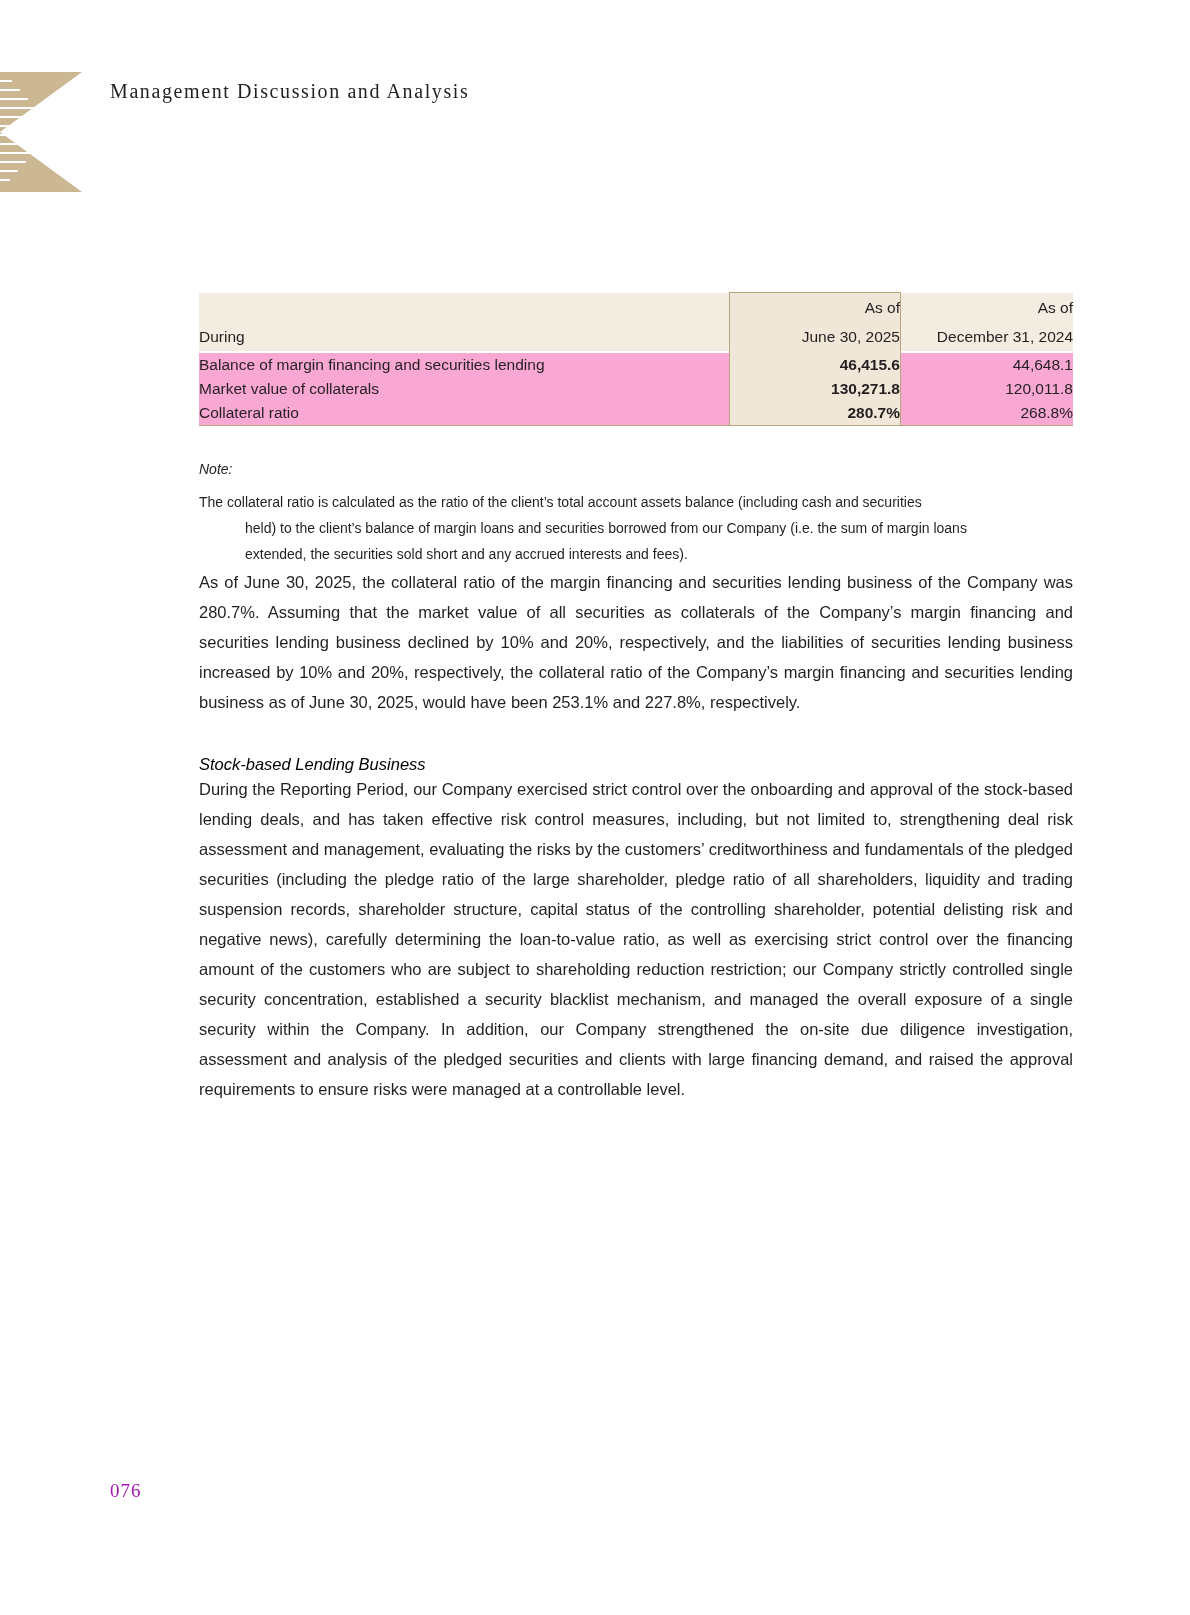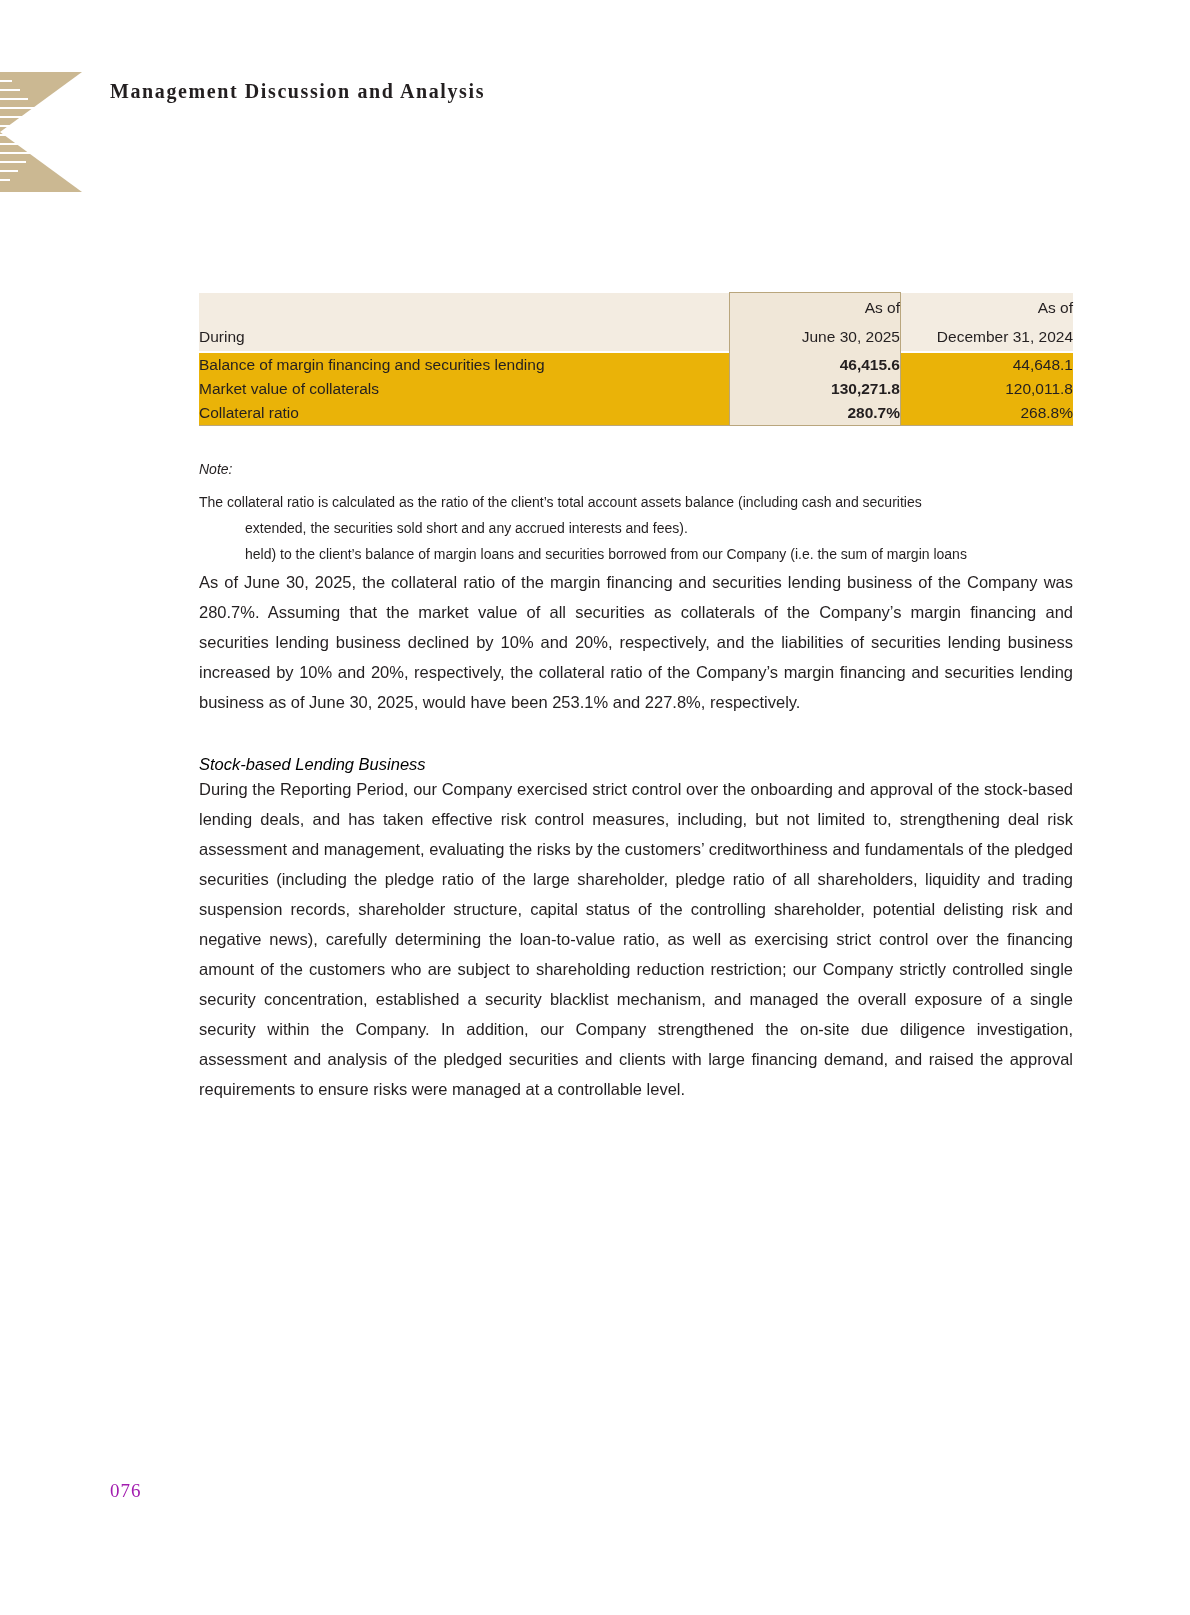--- a/index.html
+++ b/index.html
@@ -49,21 +49,21 @@
     height: 1.5px;
     background: #ffffff;
   }
 
   .page-header {
     position: absolute;
     left: 110px;
     top: 80px;
     font-family: "Liberation Serif", serif;
     font-size: 20px;
-    font-weight: bold;
+    font-weight: normal;
     letter-spacing: 1.6px;
     color: #231f20;
   }
 
   .content {
     position: absolute;
     left: 199px;
     top: 262px;
     width: 874px;
   }
@@ -118,21 +118,21 @@
   }
   .hdr-sub {
     display: block;
   }
   .sep-row td {
     height: 2px;
     background: #ffffff;
     padding: 0;
   }
   .data-row td {
-    background: #eab308;
+    background: #f9a8d4;
     padding: 8px 14px;
     line-height: 24px;
     text-align: right;
     white-space: nowrap;
   }
   .data-row td.label-cell {
     text-align: left;
   }
   .data-row td.col-a {
     background: #f0e7d8 !important;
@@ -258,22 +258,22 @@
         <td class="col-a">280.7%</td>
         <td class="col-b">268.8%</td>
       </tr>
     </tbody>
   </table>
 
   <div class="note-block">
     <span class="note-label">Note:</span>
     <span class="note-text">
       <span>The collateral ratio is calculated as the ratio of the client’s total account assets balance (including cash and securities</span>
+      <span class="indent2">held) to the client’s balance of margin loans and securities borrowed from our Company (i.e. the sum of margin loans</span>
       <span class="indent2">extended, the securities sold short and any accrued interests and fees).</span>
-      <span class="indent2">held) to the client’s balance of margin loans and securities borrowed from our Company (i.e. the sum of margin loans</span>
     </span>
   </div>
 
   <p class="body-text para-gap">As of June 30, 2025, the collateral ratio of the margin financing and securities lending business of the Company was 280.7%. Assuming that the market value of all securities as collaterals of the Company’s margin financing and securities lending business declined by 10% and 20%, respectively, and the liabilities of securities lending business increased by 10% and 20%, respectively, the collateral ratio of the Company’s margin financing and securities lending business as of June 30, 2025, would have been 253.1% and 227.8%, respectively.</p>
 
   <div class="subhead">Stock-based Lending Business</div>
 
   <p class="body-text para-gap-sm">During the Reporting Period, our Company exercised strict control over the onboarding and approval of the stock-based lending deals, and has taken effective risk control measures, including, but not limited to, strengthening deal risk assessment and management, evaluating the risks by the customers’ creditworthiness and fundamentals of the pledged securities (including the pledge ratio of the large shareholder, pledge ratio of all shareholders, liquidity and trading suspension records, shareholder structure, capital status of the controlling shareholder, potential delisting risk and negative news), carefully determining the loan-to-value ratio, as well as exercising strict control over the financing amount of the customers who are subject to shareholding reduction restriction; our Company strictly controlled single security concentration, established a security blacklist mechanism, and managed the overall exposure of a single security within the Company. In addition, our Company strengthened the on-site due diligence investigation, assessment and analysis of the pledged securities and clients with large financing demand, and raised the approval requirements to ensure risks were managed at a controllable level.</p>
 
 </div>

